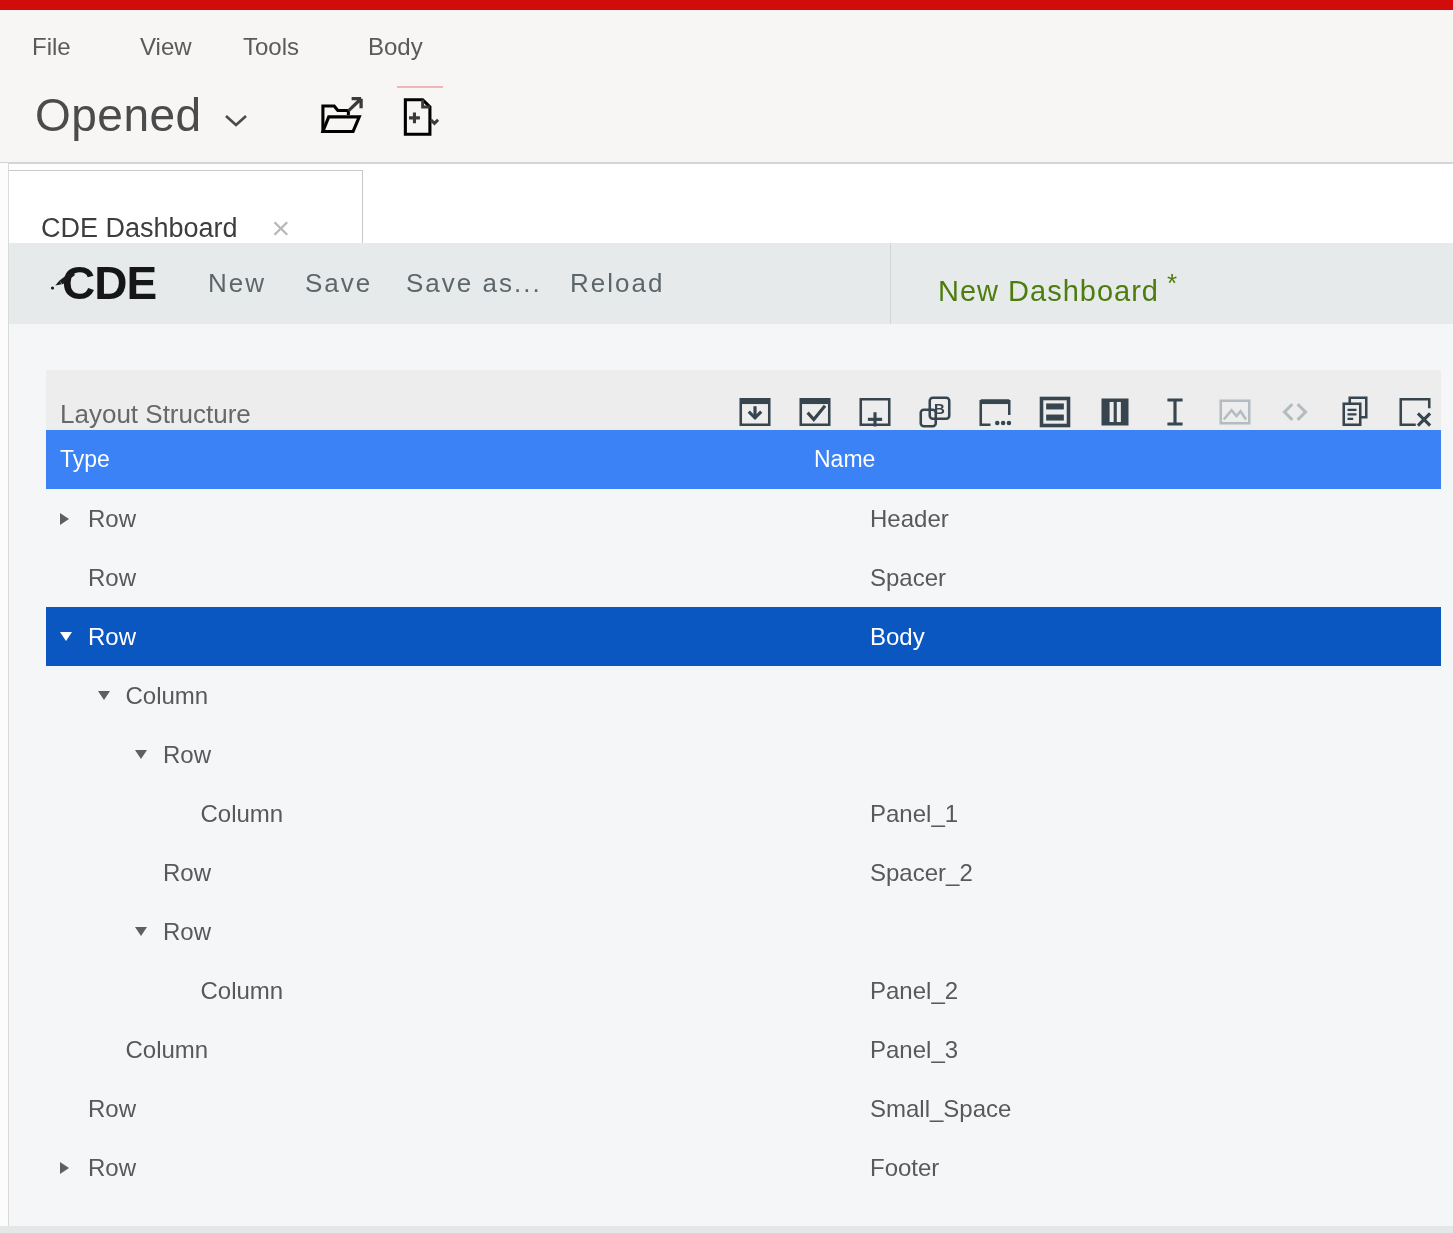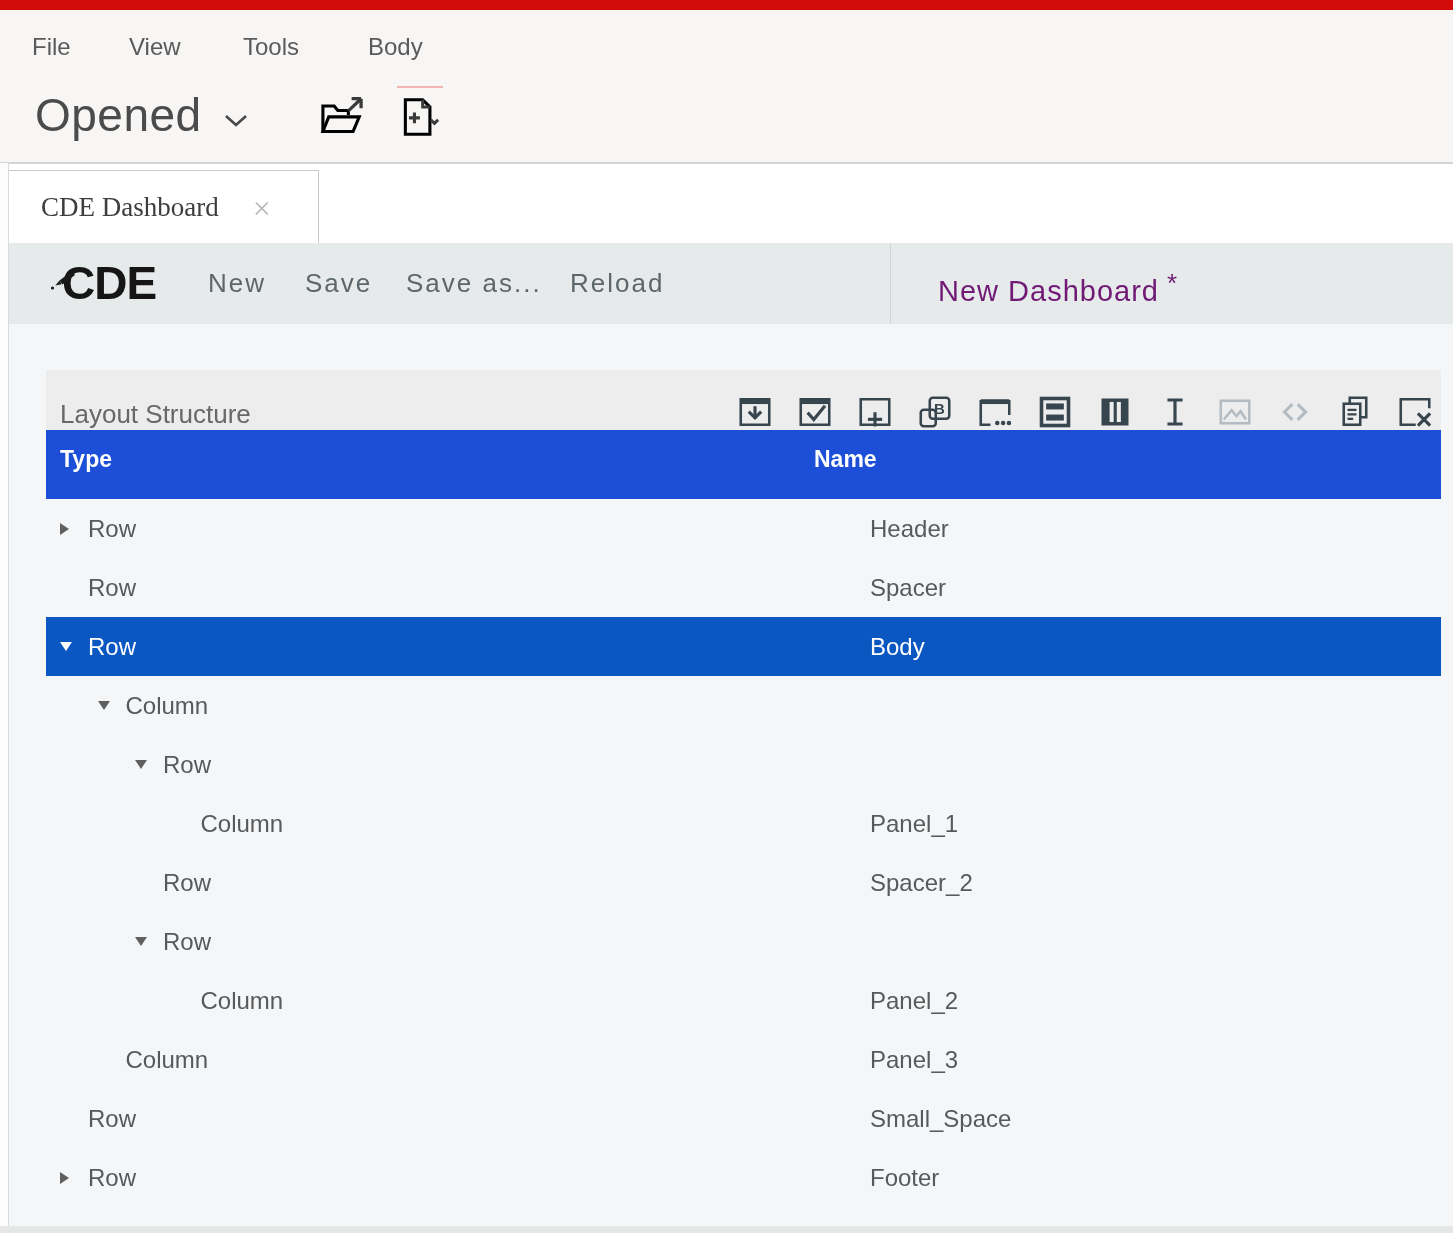--- a/index.html
+++ b/index.html
@@ -6,57 +6,57 @@
   body{
     position:relative;width:1453px;height:1233px;overflow:hidden;
     background:#f5f6f7;font-family:"Liberation Sans","DejaVu Sans",sans-serif;
     -webkit-font-smoothing:antialiased;
   }
   
   .top-red-bar{position:absolute;left:0;top:0;width:1453px;height:10px;background:#d20b0b;}
   .left-red-edge{position:absolute;left:0;top:10px;width:2px;height:1223px;background:#c98079;opacity:.65;}
   .app-header{position:absolute;left:0;top:10px;width:1453px;height:153px;background:#f7f6f5;border-bottom:1px solid #d3d3d3;box-sizing:border-box;}
   .menu-item{position:absolute;top:23px;font-size:24px;color:#5a5a5a;cursor:default;}
-  .menu-file{left:32px}.menu-view{left:129px}.menu-tools{left:243px}.menu-help{left:368px}
+  .menu-file{left:32px}.menu-view{left:140px}.menu-tools{left:243px}.menu-help{left:368px}
   .opened-label{position:absolute;left:35px;top:78px;font-size:46px;font-weight:300;color:#4b4b4b;letter-spacing:.5px;}
   .opened-chevron{position:absolute;left:224px;top:104px;}
   .hdr-icon{position:absolute;top:86px;}
   .folder-open{left:318px;}
   .new-file{left:399px;}
   .new-file-redline{position:absolute;left:397px;top:76px;width:46px;height:2px;background:#f1b6b2;}
   
   .tab-strip{position:absolute;left:0;top:163px;width:1453px;height:80px;background:#ffffff;border-top:1px solid #d6d6d6;box-sizing:border-box;}
-  .tab{position:absolute;left:8px;top:6px;width:311px;height:74px;background:#fff;border:1px solid #c9c9c9;border-bottom:none;box-sizing:border-box;display:flex;align-items:center;font-family:Liberation Serif, serif;}
+  .tab{position:absolute;left:8px;top:6px;width:355px;height:74px;background:#fff;border:1px solid #c9c9c9;border-bottom:none;box-sizing:border-box;display:flex;align-items:flex-end;}
   .tab-title{margin-left:32px;font-size:27px;color:#3d3d3d;}
   .tab-close{margin-left:34px;font-size:32px;color:#b8b8b8;line-height:1;cursor:default;}
   
   .cde-toolbar{position:absolute;left:0;top:243px;width:1453px;height:81px;background:#e7eaeb;}
   .cde-logo{position:absolute;left:55px;top:10px;font-size:46px;font-weight:800;color:#161616;letter-spacing:-1px;line-height:60px;margin-left:7px;}
   .cde-logo .pencil{position:absolute;left:-12px;top:-8px;}
   .cde-menu{position:absolute;top:0;height:99px;line-height:81px;font-size:26px;letter-spacing:2px;color:#5d676b;cursor:default;}
   .cde-new{left:208px}.cde-save{left:305px}.cde-saveas{left:406px}.cde-reload{left:570px}.cde-settings{left:700px}
   .cde-divider{position:absolute;left:890px;top:0;width:1px;height:81px;background:#d1d5d7;}
-  .dash-title{position:absolute;left:938px;top:0;height:81px;line-height:81px;font-size:29px;letter-spacing:1px;color:#701a75;}
+  .dash-title{position:absolute;left:938px;top:0;height:81px;line-height:81px;font-size:29px;letter-spacing:1px;color:#4d7c0f;}
   .dash-title .star{font-size:26px;vertical-align:9px;margin-left:8px;}
   
   .left-gutter{position:absolute;left:0;top:163px;width:8px;height:1070px;background:#fcfcfc;}
   .left-line{position:absolute;left:8px;top:163px;width:1px;height:1070px;background:#dadada;}
   .bottom-strip{position:absolute;left:0;top:1226px;width:1453px;height:7px;background:#e5e6e6;}
   
   .panel{position:absolute;left:46px;top:370px;width:1395px;}
   .panel-header{height:60px;background:#ededee;display:flex;align-items:flex-end;}
   .panel-title{margin-left:14px;font-size:26px;color:#67686a;flex:none;}
   .panel-icons{margin-left:auto;margin-right:8px;display:flex;gap:24px;align-items:center;}
   .pic{width:36px;height:36px;display:inline-flex;color:#37454e;}
   .pic.disabled{color:#b4bcc1;}
   .pic svg{width:36px;height:36px;}
   .s{fill:none;stroke:currentColor;stroke-width:1.7;}
   .s2{fill:none;stroke:currentColor;stroke-width:2.1;stroke-linecap:square;}
   .f{fill:currentColor;stroke:none;}
-  .table-header{height:69px;background:#1d4ed8;position:relative;font-weight:bold;}
+  .table-header{height:59px;background:#3b82f6;position:relative;}
   .th{position:absolute;top:0;line-height:59px;font-size:23px;color:#fdfdfd;}
   .th-type{left:14px;}
   .th-name{left:768px;}
   .tree-row{position:relative;height:59px;display:flex;align-items:center;font-size:24px;color:#58595a;box-sizing:border-box;}
   .tree-row.selected{background:#0b57c2;color:#ffffff;}
   .caret{width:20px;height:14px;flex:none;display:inline-flex;align-items:center;margin-right:8px;}
   .caret.collapsed::before{content:'';border-left:9px solid #5f5f5f;border-top:6px solid transparent;border-bottom:6px solid transparent;}
   .caret.expanded::before{content:'';border-top:9px solid #5f5f5f;border-left:6px solid transparent;border-right:6px solid transparent;}
   .tree-row.selected .caret.expanded::before{border-top-color:#ffffff;}
   .row-name{position:absolute;left:824px;top:0;line-height:59px;}

